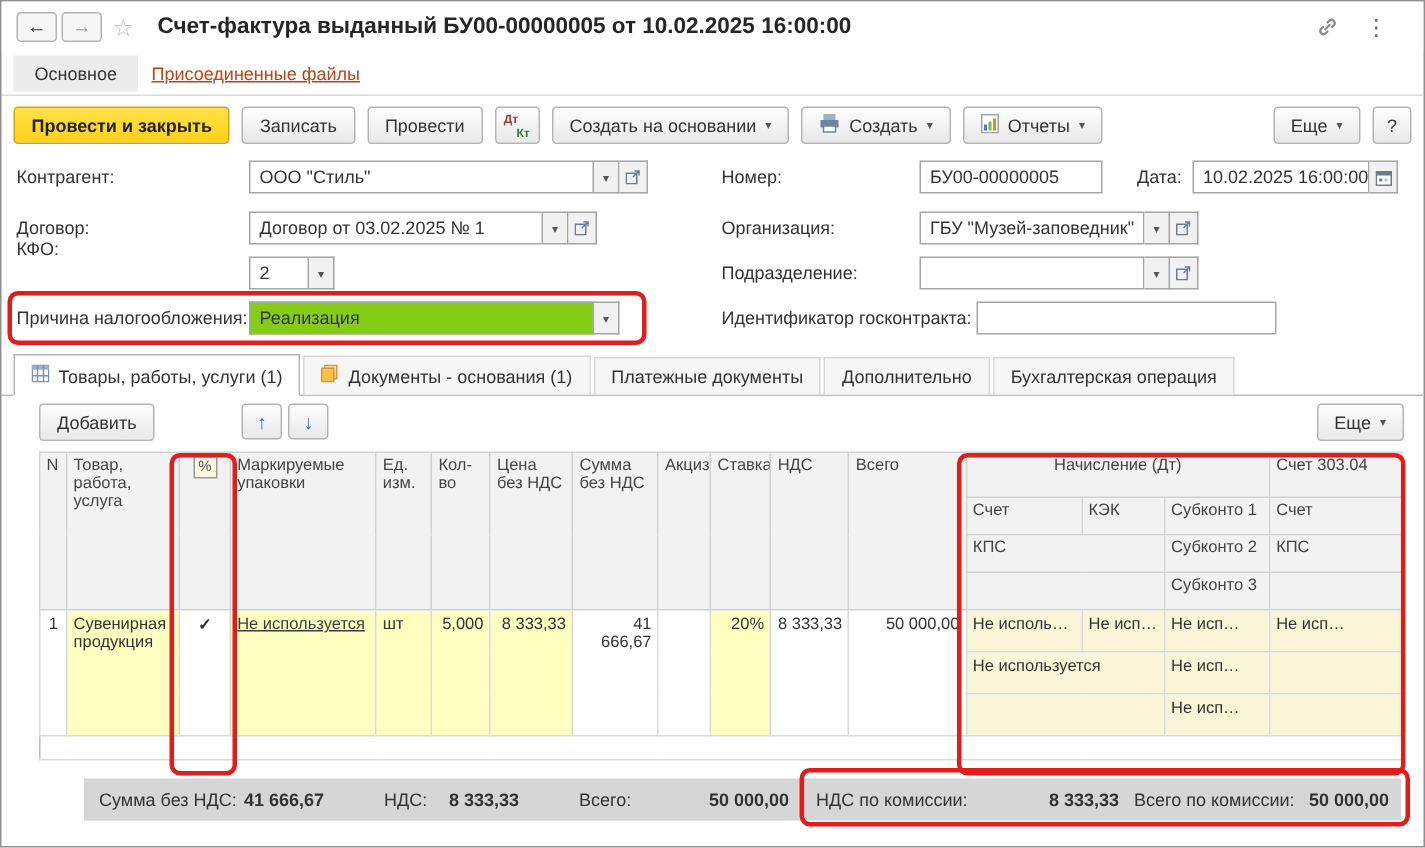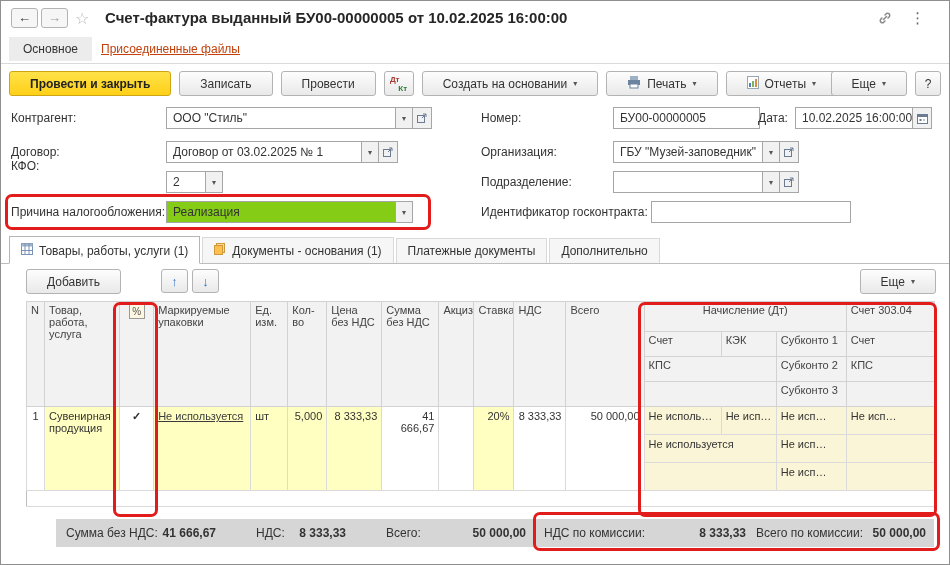--- a/index.html
+++ b/index.html
@@ -17,21 +17,21 @@
 
   
   .navrow { position:absolute; top:34px; left:0; right:0; height:29px; border-bottom:1px solid #dadada; }
   .main-tab { position:absolute; left:8px; top:2px; padding:5px 14px; background:#ececec; color:#333; cursor:pointer; }
   .attach-link { position:absolute; left:100px; top:7px; color:#c2410c; text-decoration:underline; cursor:pointer; }
 
   
   .toolbar { position:absolute; top:64px; left:0; right:0; height:38px; }
   .tb-left { position:absolute; left:8px; top:6px; display:flex; gap:8px; align-items:center; }
   .tb-right { position:absolute; right:8px; top:6px; display:flex; gap:8px; align-items:center; }
-  .btn { height:25px; padding:0 20px; background:linear-gradient(#fdfdfd,#e9e9e9); border:1px solid #b3b3b3; border-radius:3px; display:inline-flex; align-items:center; gap:6px; color:#333; font-size:12px; cursor:pointer; white-space:nowrap; }
+  .btn { height:25px; padding:0 11px; background:linear-gradient(#fdfdfd,#e9e9e9); border:1px solid #b3b3b3; border-radius:3px; display:inline-flex; align-items:center; gap:6px; color:#333; font-size:12px; cursor:pointer; white-space:nowrap; }
   .btn-primary { background:linear-gradient(#ffe24a,#ffd017); border-color:#cfa518; font-weight:bold; color:#222; }
   .caret { font-size:8px; color:#555; }
   .btn-dtkt { width:30px; padding:0; flex-direction:column; justify-content:center; line-height:9px; font-size:8px; font-weight:bold; gap:0; }
   .dt { color:#a43b33; margin-right:8px; }
   .kt { color:#2e7d32; margin-left:8px; }
   .btn-help { width:26px; padding:0; justify-content:center; }
 
   
   .label { position:absolute; font-size:12px; color:#333; white-space:nowrap; }
   .field { position:absolute; display:flex; height:22px; }
@@ -115,21 +115,21 @@
       <div class="btn">
         <span>Создать на основании</span>
         <span class="caret">▾</span>
       </div>
       <div class="btn">
         <span><svg width="14" height="13" viewBox="0 0 14 13">
               <rect x="3" y="0" width="8" height="4" fill="#9db0c4"></rect>
               <rect x="1" y="4" width="12" height="5" fill="#6d84a0"></rect>
               <rect x="3" y="8" width="8" height="4" fill="#fff" stroke="#6d84a0"></rect>
             </svg></span>
-        <span>Печать</span>
+        <span>Создать</span>
         <span class="caret">▾</span>
       </div>
       <div class="btn">
         <span><svg width="12" height="13" viewBox="0 0 12 13">
               <rect x="0.5" y="0.5" width="11" height="12" fill="#fff" stroke="#9aa7b5"></rect>
               <rect x="2" y="7" width="2" height="4" fill="#4a7fc1"></rect>
               <rect x="5" y="5" width="2" height="6" fill="#7cb35b"></rect>
               <rect x="8" y="3" width="2" height="8" fill="#d98c3f"></rect>
             </svg></span>
         <span>Отчеты</span>
@@ -176,21 +176,21 @@
   </div>
 
   <div class="label" style="left:10px; top:204px">Причина налогообложения:</div>
   <div class="field" style="left:165px; top:200px">
     <div class="input warn" style="width:230px">Реализация</div>
     <div class="fbtn">▾</div>
   </div>
 
   <div class="label" style="left:480px; top:110px">Номер:</div>
   <div class="field" style="left:612px; top:106px">
-    <div class="input" style="width:147px">БУ00-00000005</div>
+    <div class="input" style="width:122px">БУ00-00000005</div>
   </div>
   <div class="label" style="left:757px; top:110px">Дата:</div>
   <div class="field" style="left:794px; top:106px">
     <div class="input" style="width:118px">10.02.2025 16:00:00</div>
     <div class="fbtn wide">
         <svg width="11" height="11" viewBox="0 0 11 11">
           <rect x="0.5" y="1.5" width="10" height="9" fill="#fff" stroke="#6b7c92"></rect>
           <rect x="0.5" y="1.5" width="10" height="2.5" fill="#6b7c92"></rect>
           <rect x="2.5" y="6" width="2" height="2" fill="#6b7c92"></rect>
           <rect x="6" y="6" width="2" height="2" fill="#b9c4d2"></rect>
@@ -241,20 +241,23 @@
             <rect x="2.5" y="0.5" width="8" height="9" fill="#ffd98f" stroke="#cf9a3d"></rect>
             <rect x="0.5" y="2.5" width="8" height="9" fill="#ffbf4d" stroke="#cf9a3d"></rect>
           </svg></span>
       <span>Документы - основания (1)</span>
     </div>
     <div class="tab">
         <span>Платежные документы</span>
       </div>
     <div class="tab">
         <span>Дополнительно</span>
+      </div>
+    <div class="tab">
+        <span>Бухгалтерская операция</span>
       </div>
   </div>
 
   <div class="grid-toolbar">
     <div class="btn" style="position:absolute; left:0; top:0">Добавить</div>
     <div class="gt-arrows">
       <div class="btn icon-btn">
           <span>↑</span>
         </div>
       <div class="btn icon-btn">

